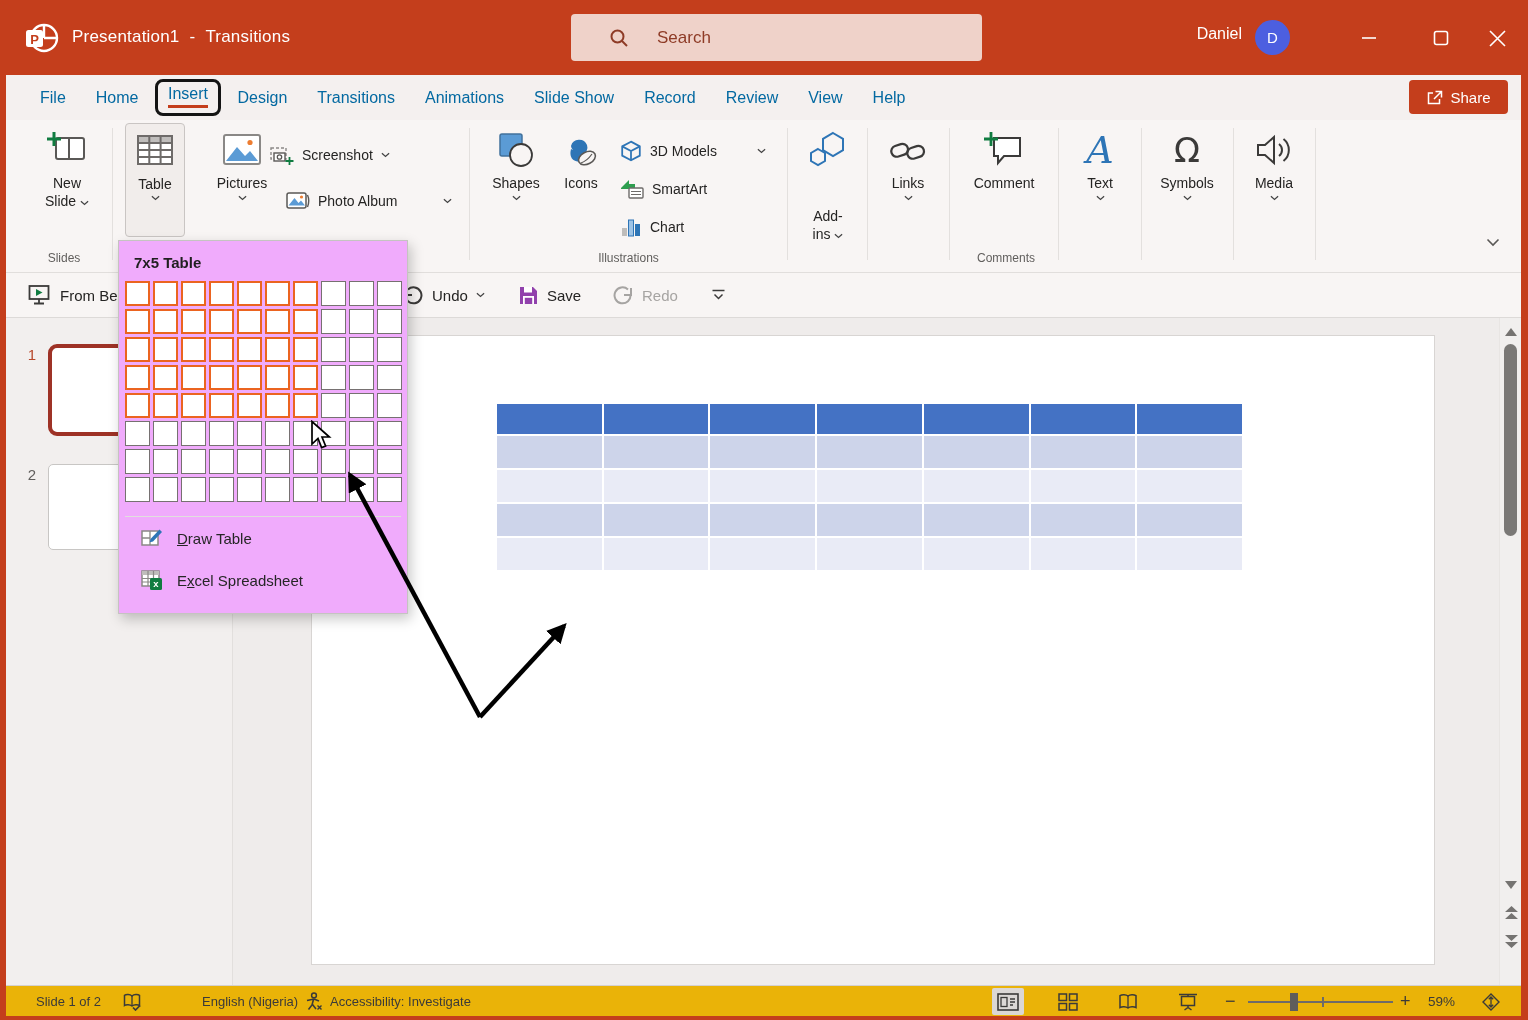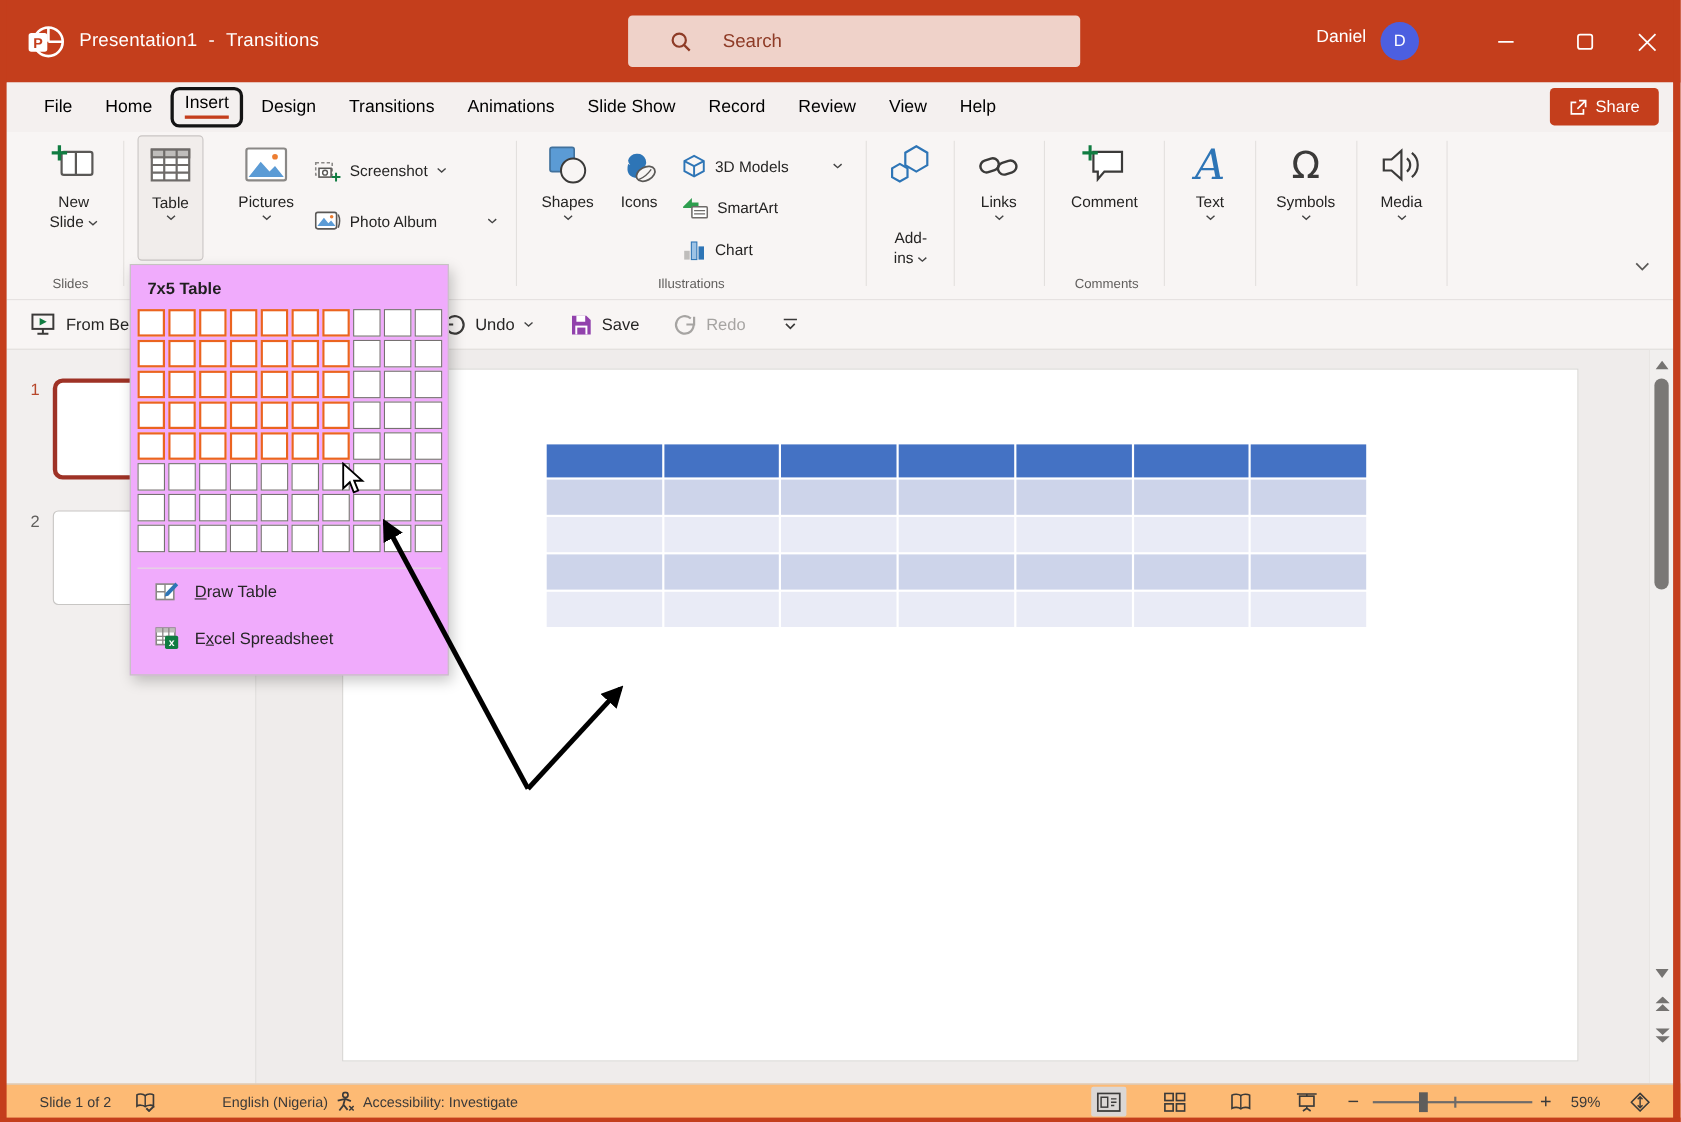--- a/index.html
+++ b/index.html
@@ -19,21 +19,21 @@
   .searchbox{position:absolute;left:571px;top:14px;width:411px;height:47px;background:#EFD2C9;
              border-radius:4px;display:flex;align-items:center;padding-left:38px;box-sizing:border-box;}
   .searchbox .slabel{color:#8E3B26;font-size:17px;margin-left:28px;}
   .tb-user{position:absolute;right:286px;top:25px;font-size:16px;}
   .avatar{position:absolute;right:238px;top:20px;width:35px;height:35px;border-radius:50%;
           background:#4C5FE0;color:#fff;font-size:15px;display:flex;align-items:center;justify-content:center;}
   .winbtn{position:absolute;top:22px;width:46px;height:32px;display:flex;align-items:center;justify-content:center;}
   
   .tabsrow{position:absolute;left:6px;top:75px;width:1515px;height:45px;background:#F4F0EF;
            display:flex;align-items:center;gap:30px;padding-left:34px;box-sizing:border-box;}
-  .tab{font-size:16px;color:#000000;white-space:nowrap;}
+  .tab{font-size:16px;color:#0369a1;white-space:nowrap;}
   .tab-selected{border:3.5px solid #141414;border-radius:8px;padding:3px 10px 5px;margin:-7px -13.5px;}
   .tab-selected .tab-underline{display:inline-block;border-bottom:3.5px solid #C43E1C;padding-bottom:2px;}
   .sharebtn{position:absolute;left:1409px;top:80px;width:99px;height:34px;background:#C43E1C;border-radius:4px;
             color:#fff;font-size:15px;display:flex;align-items:center;justify-content:center;gap:7px;z-index:5;}
   
   .ribbon{position:absolute;left:6px;top:120px;width:1515px;height:153px;background:#F8F5F4;
           border-bottom:1px solid #E1DEDC;box-sizing:border-box;}
   .vdiv{position:absolute;top:8px;height:132px;width:1px;background:#E3E0DE;}
   .glabel{position:absolute;bottom:7px;font-size:12px;color:#605E5C;text-align:center;}
   .bigbtn{position:absolute;top:6px;display:flex;flex-direction:column;align-items:center;
@@ -61,21 +61,21 @@
   .canvasarea{position:absolute;left:232px;top:318px;width:1267px;height:667px;background:#EFECEB;
               border-left:1px solid #E2DFDD;box-sizing:border-box;}
   .slide{position:absolute;left:78px;top:17px;width:1122px;height:628px;background:#fff;border:1px solid #D8D5D3;}
   .tpreview{position:absolute;left:185px;top:68px;width:745px;display:grid;
             grid-template-columns:repeat(7,1fr);grid-template-rows:30px 32px 32px 32px 32px;gap:2px;}
   
   .vscroll{position:absolute;left:1499px;top:318px;width:22px;height:667px;background:#F1EFEE;border-left:1px solid #E8E5E3;box-sizing:border-box;}
   .sthumb{position:absolute;left:4px;top:26px;width:13px;height:192px;background:#7A7876;border-radius:7px;}
   .sarrow{position:absolute;left:3px;width:16px;height:14px;display:flex;align-items:center;justify-content:center;}
   
-  .statusbar{position:absolute;left:0;top:985px;width:1528px;height:35px;background:#fdba74;
+  .statusbar{position:absolute;left:0;top:985px;width:1528px;height:35px;background:#eab308;
              border-top:1px solid #D4D1CF;box-sizing:border-box;font-size:13px;color:#3B3A39;}
   .sitem{position:absolute;top:0;height:31px;display:flex;align-items:center;gap:6px;}
   .viewbtn{position:absolute;top:2px;width:32px;height:27px;display:flex;align-items:center;justify-content:center;border-radius:2px;}
   .viewbtn.active{background:#DBD7D5;}
   .ztrack{position:absolute;left:1248px;top:15px;width:145px;height:2px;background:#6E6B69;}
   .zhandle{position:absolute;left:1290px;top:7px;width:8px;height:18px;background:#5F5D5B;}
   .ztick{position:absolute;left:1322px;top:11px;width:2px;height:10px;background:#6E6B69;}
   
   .dropdown{position:absolute;left:118px;top:240px;width:290px;background:#f0abfc;border:1px solid #C5C3C1;
             box-shadow:3px 5px 12px rgba(0,0,0,.22);z-index:30;padding-bottom:12px;box-sizing:border-box;}
@@ -201,21 +201,21 @@
           <circle cx="28" cy="9.5" r="2.6" fill="#ED7D31"></circle>
           <path d="M4 28 L15 14 L23 23 L28 18 L36 28 Z" fill="#5B9BD5"></path>
         </svg>
       </div>
       <div class="lbl"><span>Pictures</span></div>
       <svg class="chev" width="9" height="6" viewBox="0 0 10 6">
           <path d="M1 1 L5 4.6 L9 1" fill="none" stroke="#444" stroke-width="1.4"></path>
         </svg>
     </div>
 
-    <div class="smallbtn" style="left:280px;top:22px;">
+    <div class="smallbtn" style="left:264px;top:22px;">
       <span>
         <svg width="24" height="22" viewBox="0 0 24 22">
           <rect x="1" y="4" width="15" height="11" fill="none" stroke="#8A8886" stroke-width="1.4" stroke-dasharray="3 2"></rect>
           <rect x="4" y="9" width="11" height="8" fill="#fff" stroke="#5A5856" stroke-width="1.4"></rect>
           <circle cx="9.5" cy="13" r="2.2" fill="none" stroke="#5A5856" stroke-width="1.3"></circle>
           <path d="M19.5 13 V21 M15.5 17 H23.5" stroke="#107C41" stroke-width="1.8"></path>
         </svg>
       </span>
       <span>Screenshot</span>
       <svg width="9" height="6" viewBox="0 0 10 6">

